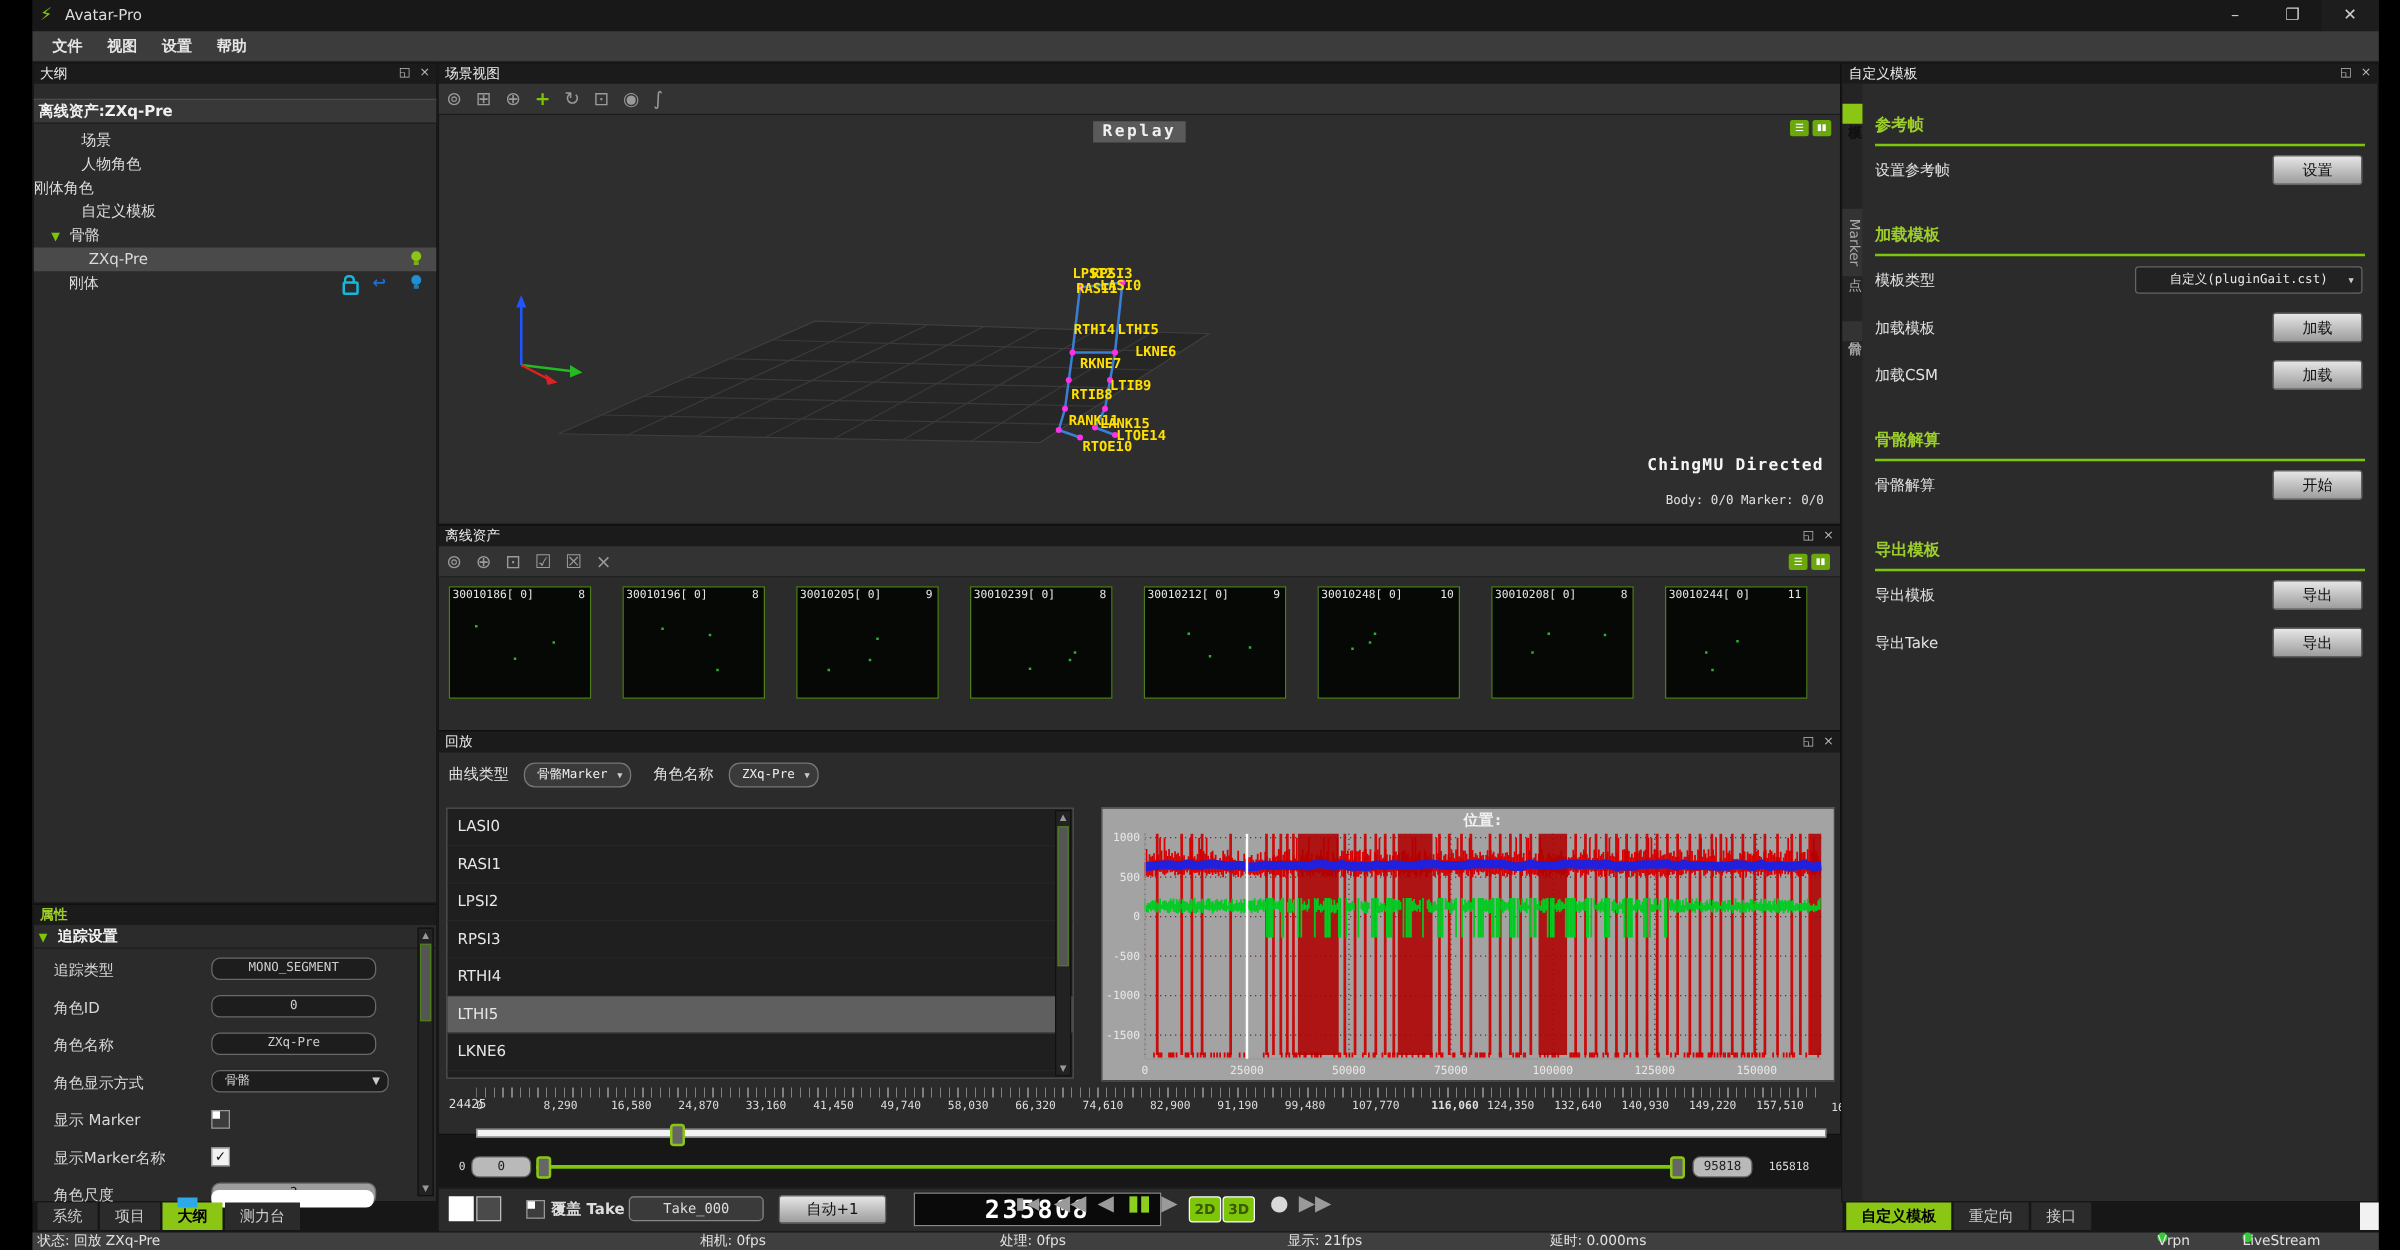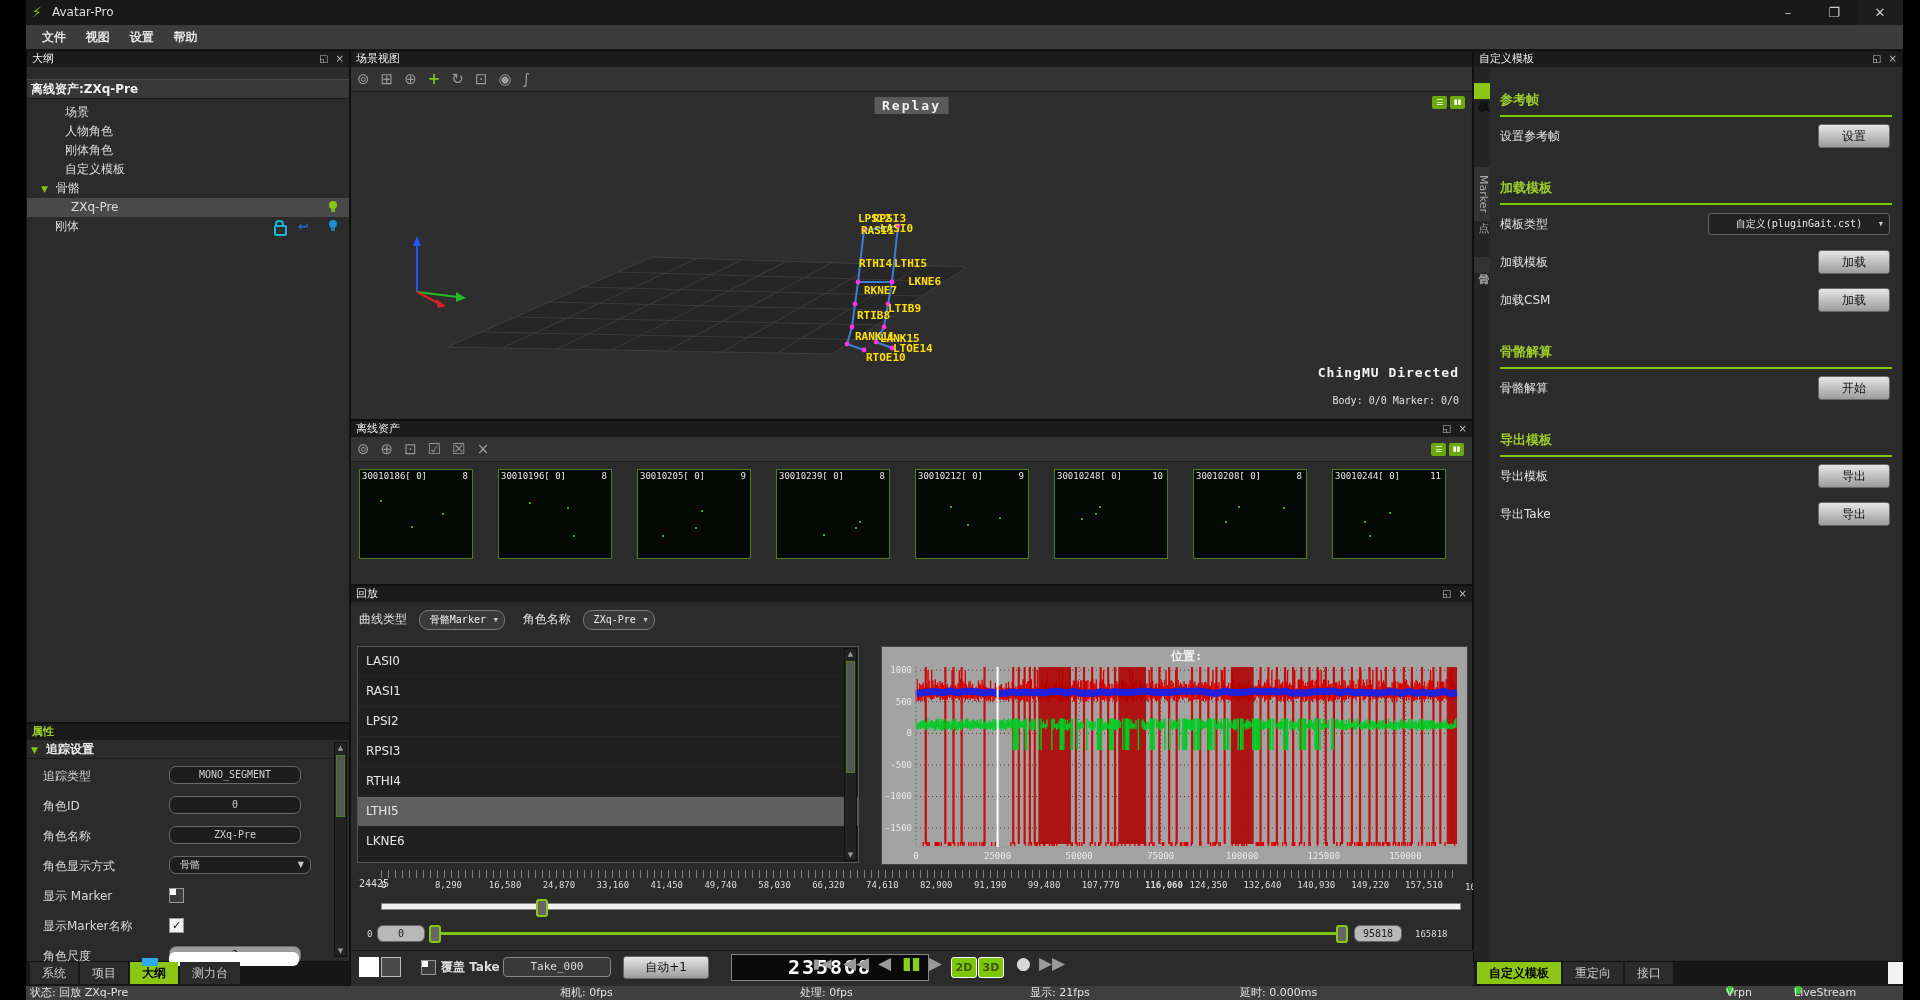--- a/index.html
+++ b/index.html
@@ -160,21 +160,21 @@
       <span>大纲</span>
       <span class="hicons">
         <span>◱</span>
         <span>×</span>
       </span>
     </div>
     <div class="assethead">离线资产:ZXq-Pre</div>
     <div style="padding-top:4px;">
       <div class="trow" style="padding-left:38px;"><span>场景</span></div>
       <div class="trow" style="padding-left:38px;"><span>人物角色</span></div>
-      <div class="trow" style="padding-left:38px;"><span>刚体角色</span></div>
+      <div class="trow" style=""><span>刚体角色</span></div>
       <div class="trow" style="padding-left:38px;"><span>自定义模板</span></div>
       <div class="trow" style="padding-left:14px;">
         <span class="arrow">▼</span>
         <span>骨骼</span>
       </div>
       <div class="trow sel" style="padding-left:44px;">
         <span>ZXq-Pre</span>
         <span class="bulb green" style="position:absolute;right:12px;top:3px;"></span>
       </div>
       <div class="trow" style="padding-left:28px;">
@@ -371,21 +371,21 @@
         <div class="thumb">
           <div class="tlabel mono">30010244[ 0]</div>
           <div class="tcount mono">11</div>
           <div class="speck" style="left: 31px; top: 51px;"></div>
           <div class="speck" style="left: 56px; top: 42px;"></div>
           <div class="speck" style="left: 36px; top: 65px;"></div>
         </div>
       </div>
   </div>
 
-  <div class="panel" style="left:324px;top:585px;width:1123px;height:416px;">
+  <div class="panel" style="left:324px;top:585px;width:1123px;height:323px;">
     <div class="phead">
       <span>回放</span>
       <span class="hicons">
         <span>◱</span>
         <span>×</span>
       </span>
     </div>
     <div class="pbctl">
       <span>曲线类型</span>
       <span class="pbdrop mono">

